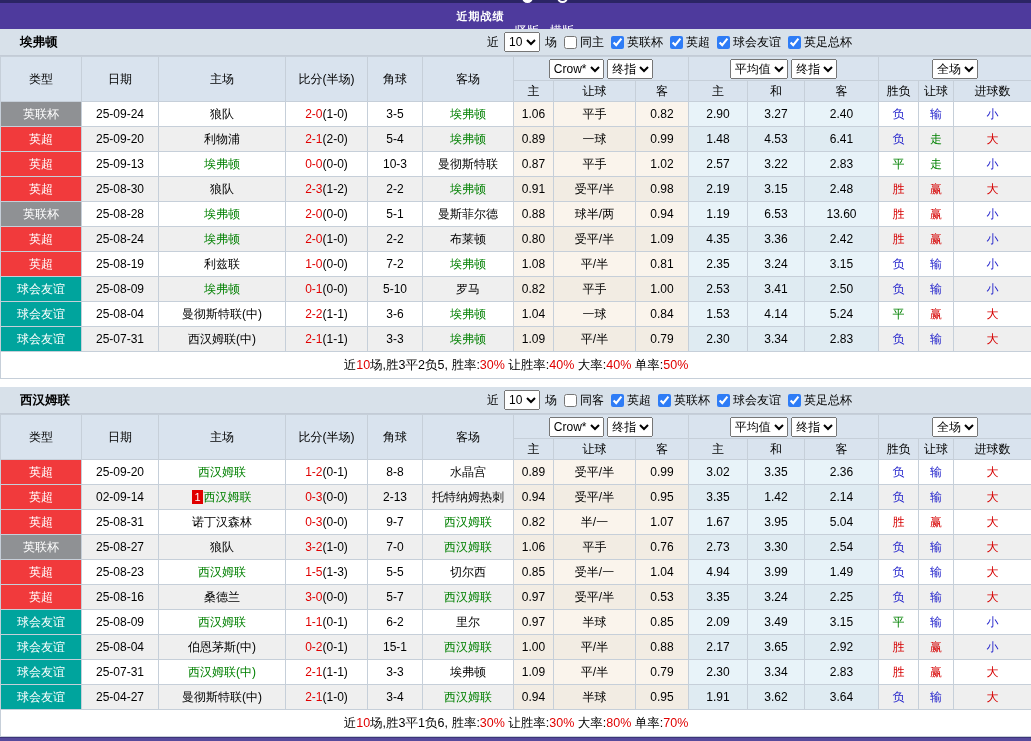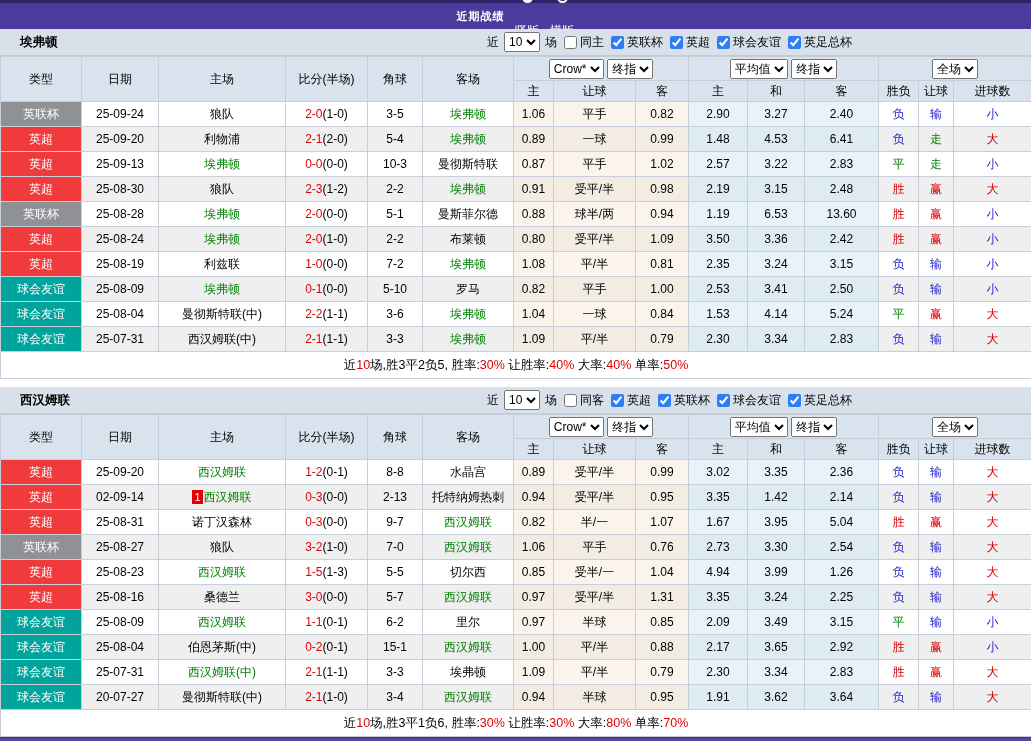--- a/index.html
+++ b/index.html
@@ -223,21 +223,21 @@
         <tr class="even">
           <td class="t-league">英超</td>
           <td>25-08-24</td>
           <td><span class="team-green">埃弗顿</span></td>
           <td><span class="score-main">2-0</span><span>(1-0)</span></td>
           <td>2-2</td>
           <td><span>布莱顿</span></td>
           <td class="c-odds">0.80</td>
           <td class="c-odds">受平/半</td>
           <td class="c-odds">1.09</td>
-          <td class="c-avg">3.50</td>
+          <td class="c-avg">4.35</td>
           <td class="c-avg">3.36</td>
           <td class="c-avg">2.42</td>
           <td class="res-r">胜</td>
           <td class="res-r">赢</td>
           <td class="res-b">小</td>
         </tr>
         <tr>
           <td class="t-league">英超</td>
           <td>25-08-19</td>
           <td><span>利兹联</span></td>
@@ -445,35 +445,35 @@
           <td>25-08-23</td>
           <td><span class="team-green">西汉姆联</span></td>
           <td><span class="score-main">1-5</span><span>(1-3)</span></td>
           <td>5-5</td>
           <td><span>切尔西</span></td>
           <td class="c-odds">0.85</td>
           <td class="c-odds">受半/一</td>
           <td class="c-odds">1.04</td>
           <td class="c-avg">4.94</td>
           <td class="c-avg">3.99</td>
-          <td class="c-avg">1.26</td>
+          <td class="c-avg">1.49</td>
           <td class="res-b">负</td>
           <td class="res-b">输</td>
           <td class="res-r">大</td>
         </tr>
         <tr class="even">
           <td class="t-league">英超</td>
           <td>25-08-16</td>
           <td><span>桑德兰</span></td>
           <td><span class="score-main">3-0</span><span>(0-0)</span></td>
           <td>5-7</td>
           <td><span class="team-green">西汉姆联</span></td>
           <td class="c-odds">0.97</td>
           <td class="c-odds">受平/半</td>
-          <td class="c-odds">1.31</td>
+          <td class="c-odds">0.53</td>
           <td class="c-avg">3.35</td>
           <td class="c-avg">3.24</td>
           <td class="c-avg">2.25</td>
           <td class="res-b">负</td>
           <td class="res-b">输</td>
           <td class="res-r">大</td>
         </tr>
         <tr>
           <td class="t-friendly">球会友谊</td>
           <td>25-08-09</td>
@@ -520,21 +520,21 @@
           <td class="c-odds">0.79</td>
           <td class="c-avg">2.30</td>
           <td class="c-avg">3.34</td>
           <td class="c-avg">2.83</td>
           <td class="res-r">胜</td>
           <td class="res-r">赢</td>
           <td class="res-r">大</td>
         </tr>
         <tr class="even">
           <td class="t-friendly">球会友谊</td>
-          <td>20-07-27</td>
+          <td>25-04-27</td>
           <td><span>曼彻斯特联(中)</span></td>
           <td><span class="score-main">2-1</span><span>(1-0)</span></td>
           <td>3-4</td>
           <td><span class="team-green">西汉姆联</span></td>
           <td class="c-odds">0.94</td>
           <td class="c-odds">半球</td>
           <td class="c-odds">0.95</td>
           <td class="c-avg">1.91</td>
           <td class="c-avg">3.62</td>
           <td class="c-avg">3.64</td>

